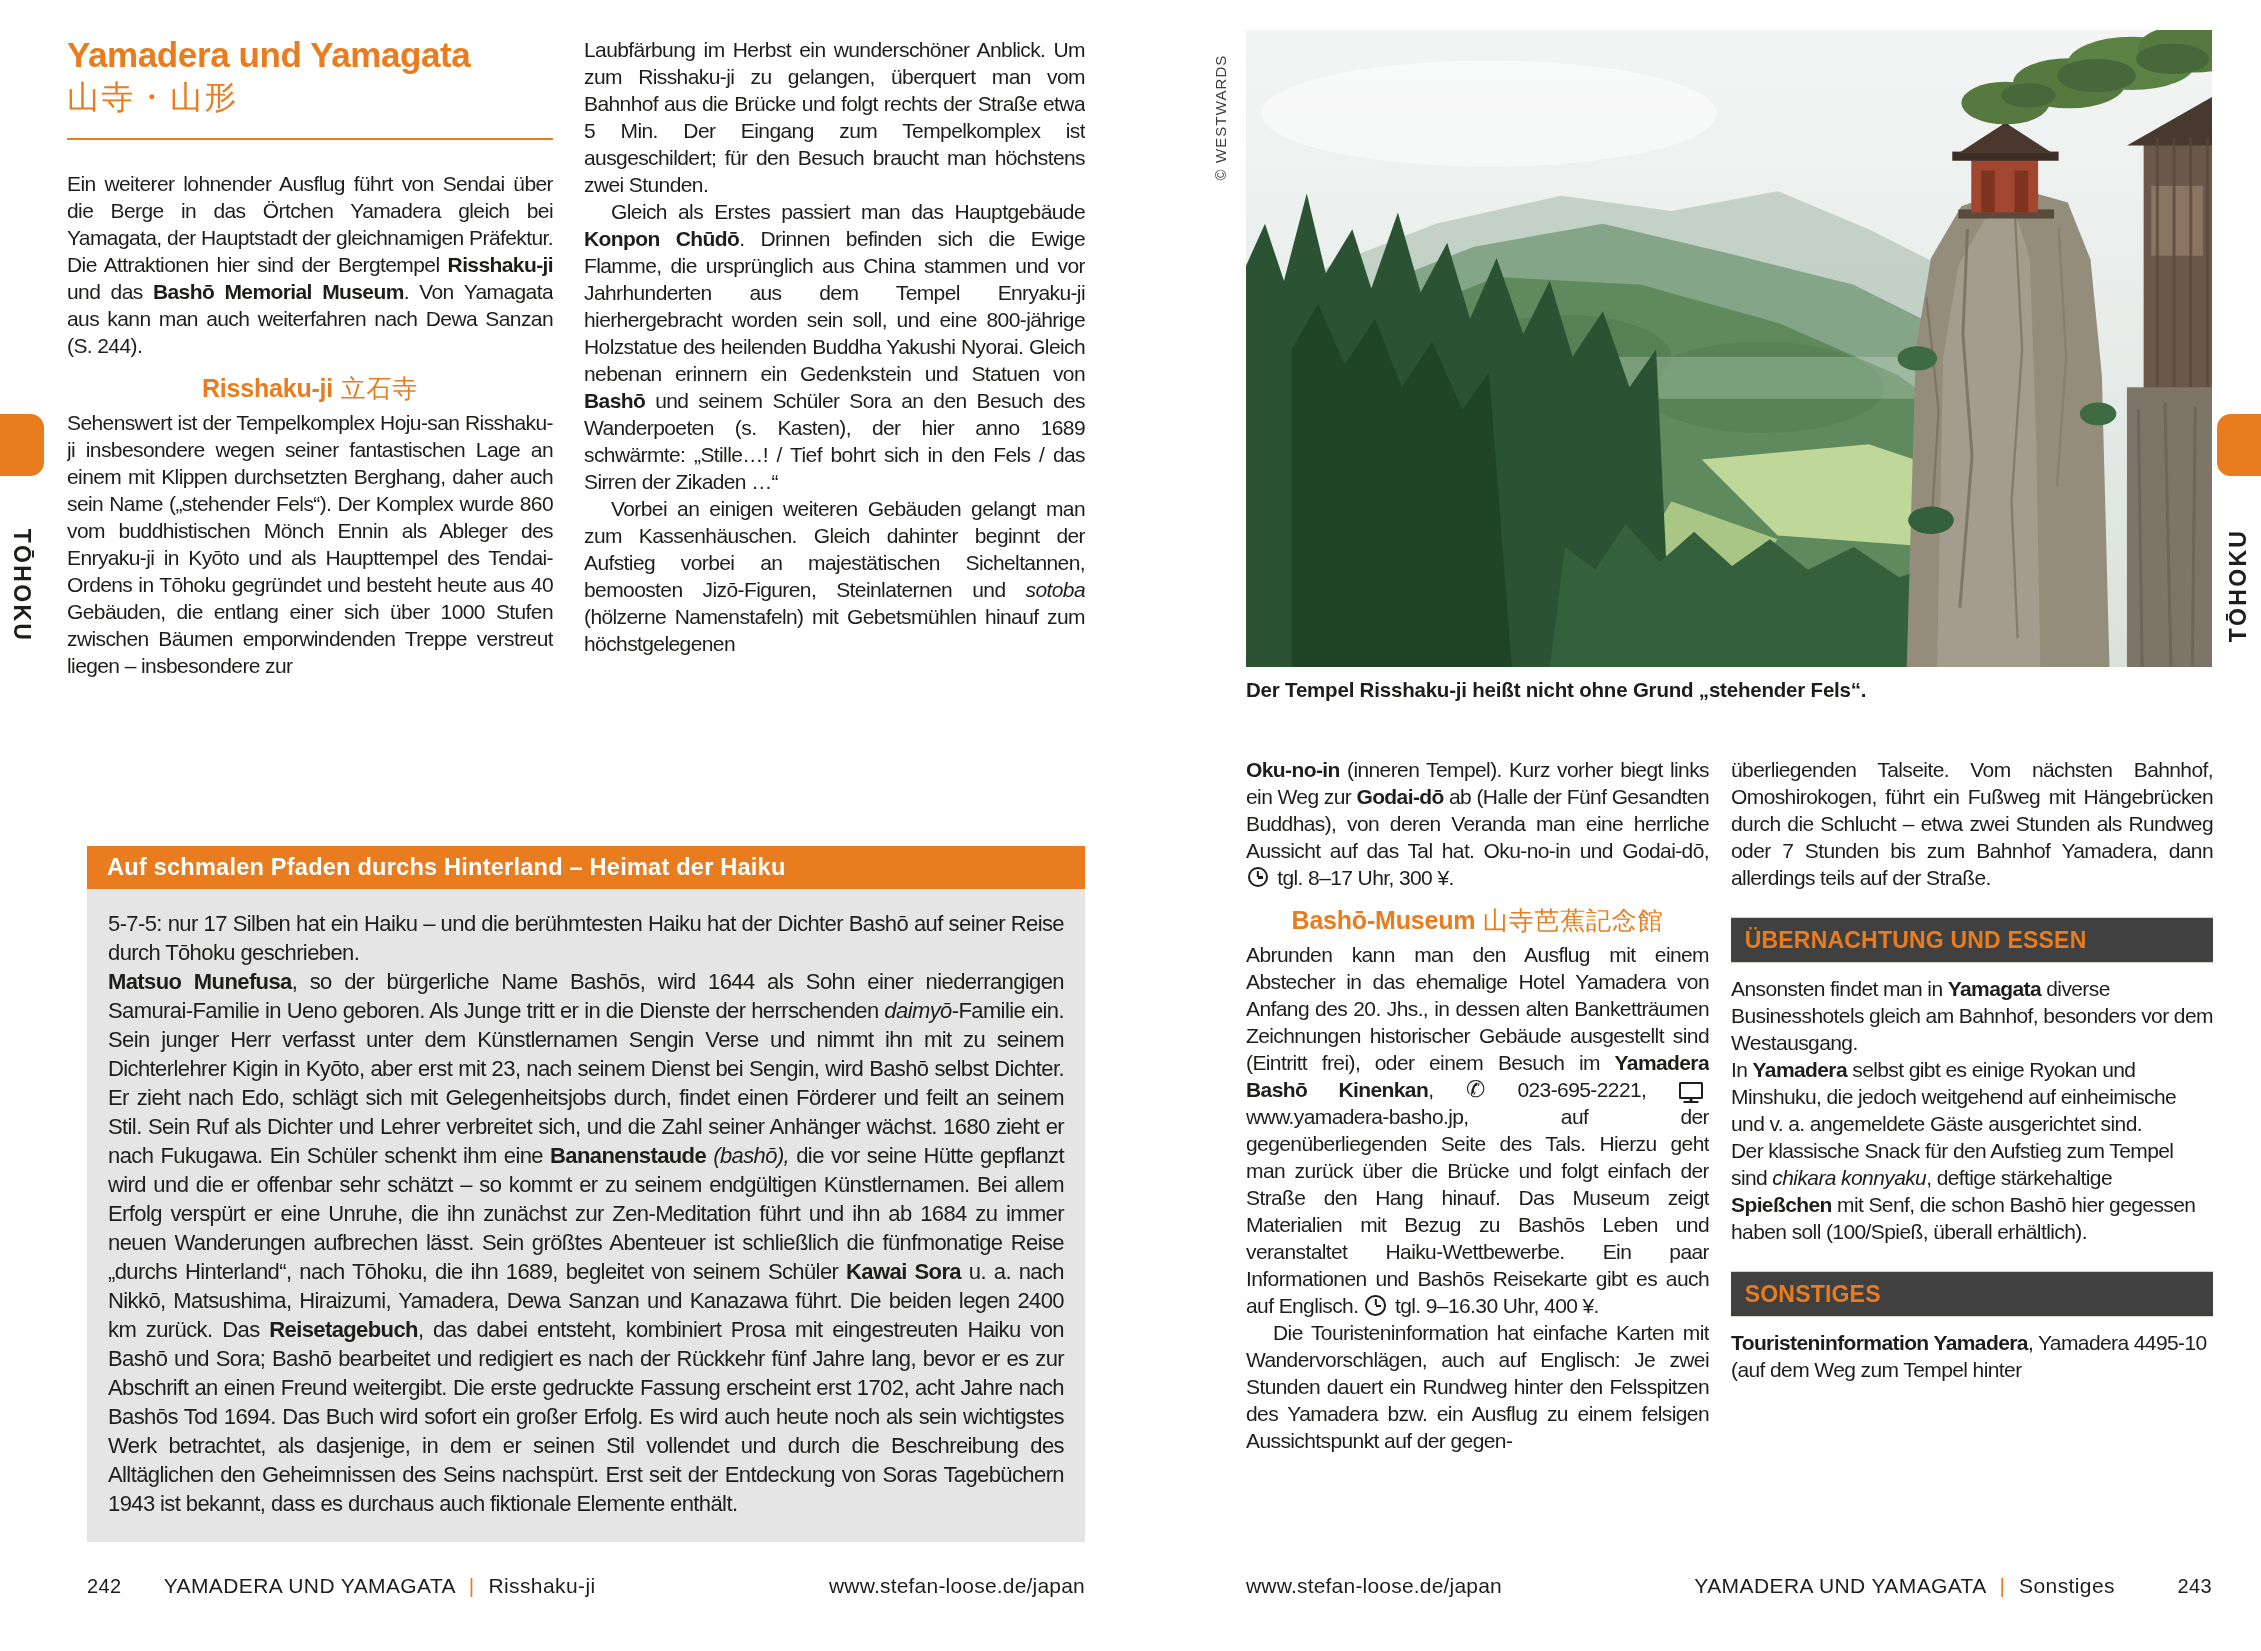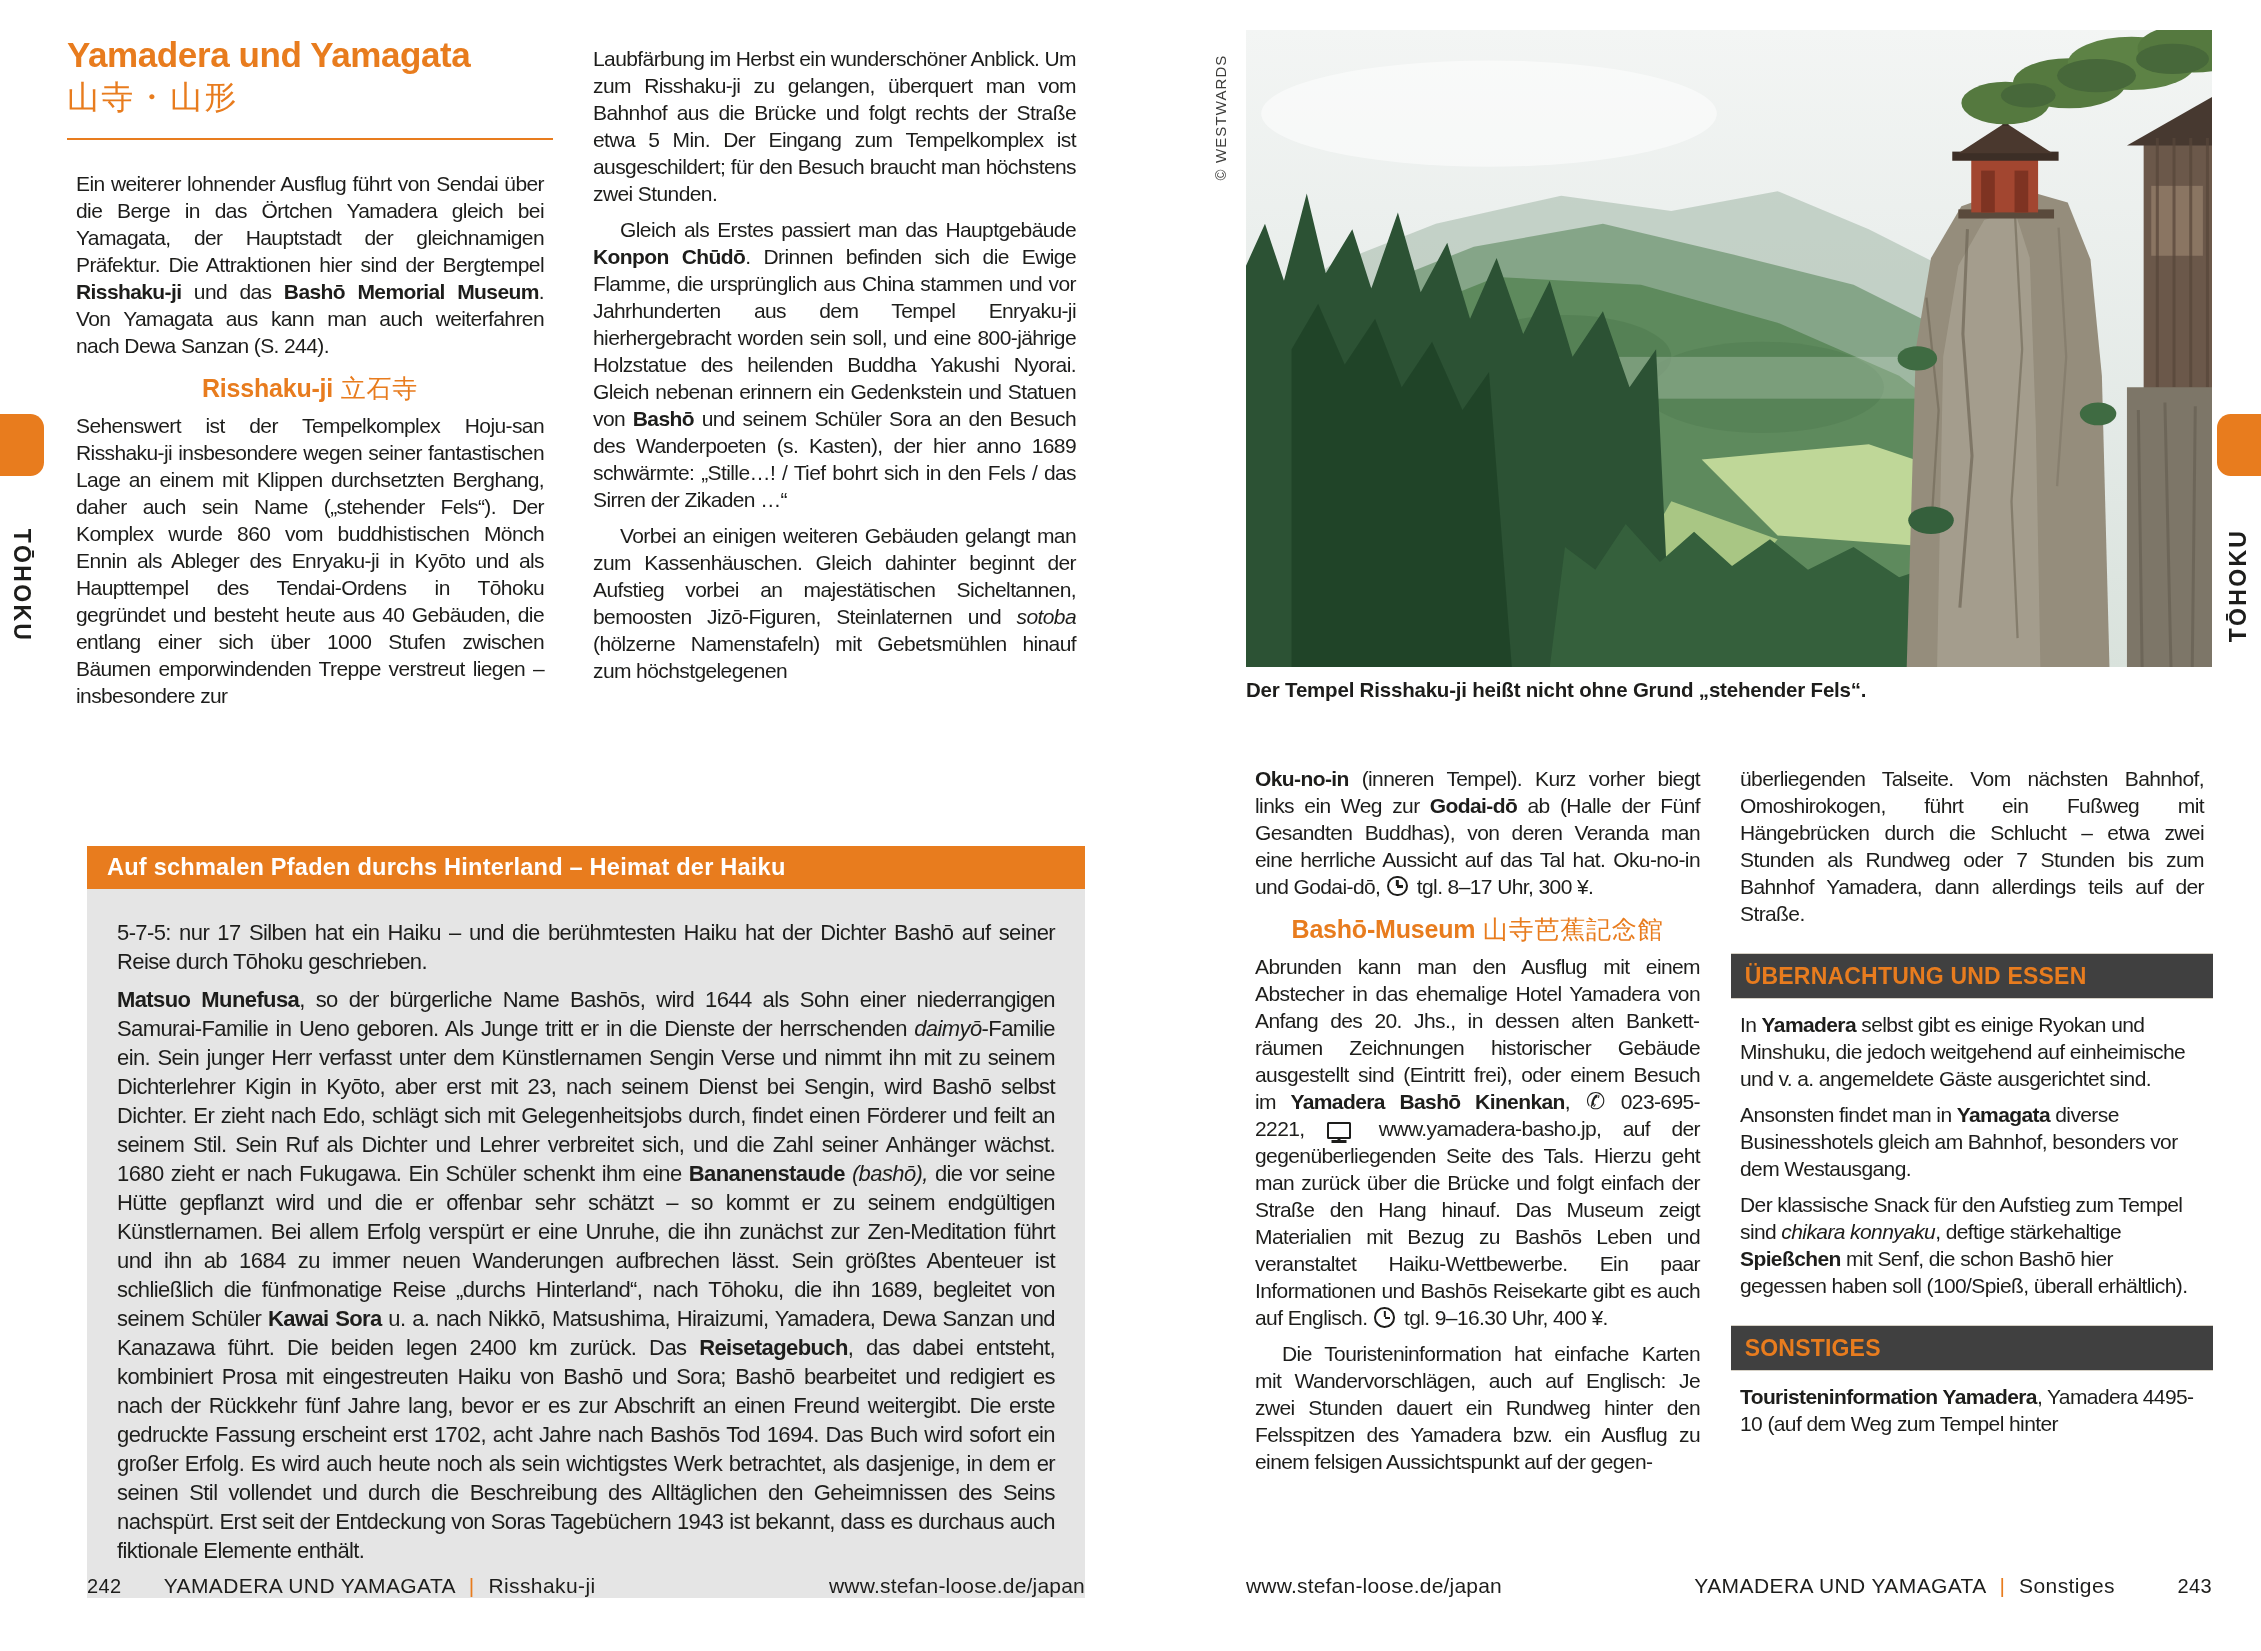--- a/index.html
+++ b/index.html
@@ -3,21 +3,21 @@
 <meta charset="utf-8">
 <style>
   html,body{margin:0;padding:0;}
   body{
     width:2261px;height:1651px;position:relative;background:#ffffff;
     font-family:"Liberation Sans",sans-serif;color:#1d1d1b;
     -webkit-font-smoothing:antialiased;
   }
   .spread{position:absolute;inset:0;overflow:hidden;}
   .abs{position:absolute;}
-  p{margin:9px;text-align:justify;hyphens:auto;-webkit-hyphens:auto;}
+  p{margin:0;text-align:justify;hyphens:auto;-webkit-hyphens:auto;}
   .b{font-weight:700;}
   .i{font-style:italic;}
   .body-text{font-size:21px;line-height:27px;letter-spacing:-0.6px;}
   .indent{text-indent:27px;}
   :root{--accent:#e87c1e;}
 
   
   .lp-col1{left:67px;top:36px;width:486px;height:804px;overflow:hidden;}
   .lp-col2{left:584px;top:36px;width:501px;height:804px;overflow:hidden;}
   .page-title{font-size:35px;line-height:38px;font-weight:700;color:var(--accent);letter-spacing:-0.4px;margin:0;}
@@ -205,22 +205,22 @@
     <div class="abs rp-col1 body-text">
       <p><span class="b">Oku-no-in</span><span> (inneren Tempel). Kurz vorher biegt links ein Weg zur </span><span class="b">Godai-dō</span><span> ab (Halle der Fünf Gesandten Buddhas), von deren Veranda man eine herrliche Aussicht auf das Tal hat. Oku-no-in und Godai-dō, </span><span class="icon icon-clock"></span><span> tgl. 8–17 Uhr, 300 ¥.</span></p>
       <h3 class="sec-head"><span>Bashō-Museum</span><span class="jp">山寺芭蕉記念館</span></h3>
       <p><span>Abrunden kann man den Ausflug mit einem Abstecher in das ehemalige Hotel Yamadera von Anfang des 20. Jhs., in dessen alten Bankett­räumen Zeichnungen historischer Gebäude ausgestellt sind (Eintritt frei), oder einem Besuch im </span><span class="b">Yamadera Bashō Kinenkan</span><span>, </span><span class="icon icon-phone">✆</span><span> 023-695-2221, </span><span class="icon icon-computer"></span><span> www.yamadera-basho.jp, auf der gegenüberliegenden Seite des Tals. Hierzu geht man zurück über die Brücke und folgt einfach der Straße den Hang hinauf. Das Museum zeigt Materialien mit Bezug zu Bashōs Leben und veranstaltet Haiku-Wettbewerbe. Ein paar Informationen und Bashōs Reisekarte gibt es auch auf Englisch. </span><span class="icon icon-clock"></span><span> tgl. 9–16.30 Uhr, 400 ¥.</span></p>
       <p class="indent"><span>Die Touristeninformation hat einfache Karten mit Wandervorschlägen, auch auf Englisch: Je zwei Stunden dauert ein Rundweg hinter den Felsspitzen des Yamadera bzw. ein Ausflug zu einem felsigen Aussichtspunkt auf der gegen-</span></p>
     </div>
 
     <div class="abs rp-col2 body-text">
       <p class="cont"><span>überliegenden Talseite. Vom nächsten Bahnhof, Omoshirokogen, führt ein Fußweg mit Hängebrücken durch die Schlucht – etwa zwei Stunden als Rundweg oder 7 Stunden bis zum Bahnhof Yamadera, dann allerdings teils auf der Straße.</span></p>
       <div class="subhead">ÜBERNACHTUNG UND ESSEN</div>
+      <p><span>Ansonsten findet man in </span><span class="b">Yamagata</span><span> diverse Businesshotels gleich am Bahnhof, besonders vor dem Westausgang.</span></p>
       <p><span>In </span><span class="b">Yamadera</span><span> selbst gibt es einige Ryokan und Minshuku, die jedoch weitgehend auf einheimische und v. a. angemeldete Gäste ausgerichtet sind.</span></p>
-      <p><span>Ansonsten findet man in </span><span class="b">Yamagata</span><span> diverse Businesshotels gleich am Bahnhof, besonders vor dem Westausgang.</span></p>
       <p><span>Der klassische Snack für den Aufstieg zum Tempel sind </span><span class="i">chikara konnyaku</span><span>, deftige stärkehaltige </span><span class="b">Spießchen</span><span> mit Senf, die schon Bashō hier gegessen haben soll (100/Spieß, überall erhältlich).</span></p>
       <div class="subhead">SONSTIGES</div>
       <p><span class="b">Touristeninformation Yamadera</span><span>, Yamadera 4495-10 (auf dem Weg zum Tempel hinter</span></p>
     </div>
 
     <div class="abs footer rp-footer">
       <span class="footer-url">www.stefan-loose.de/japan</span>
       <span>
         <span>YAMADERA UND YAMAGATA</span>
         <span class="footer-sep">|</span>

